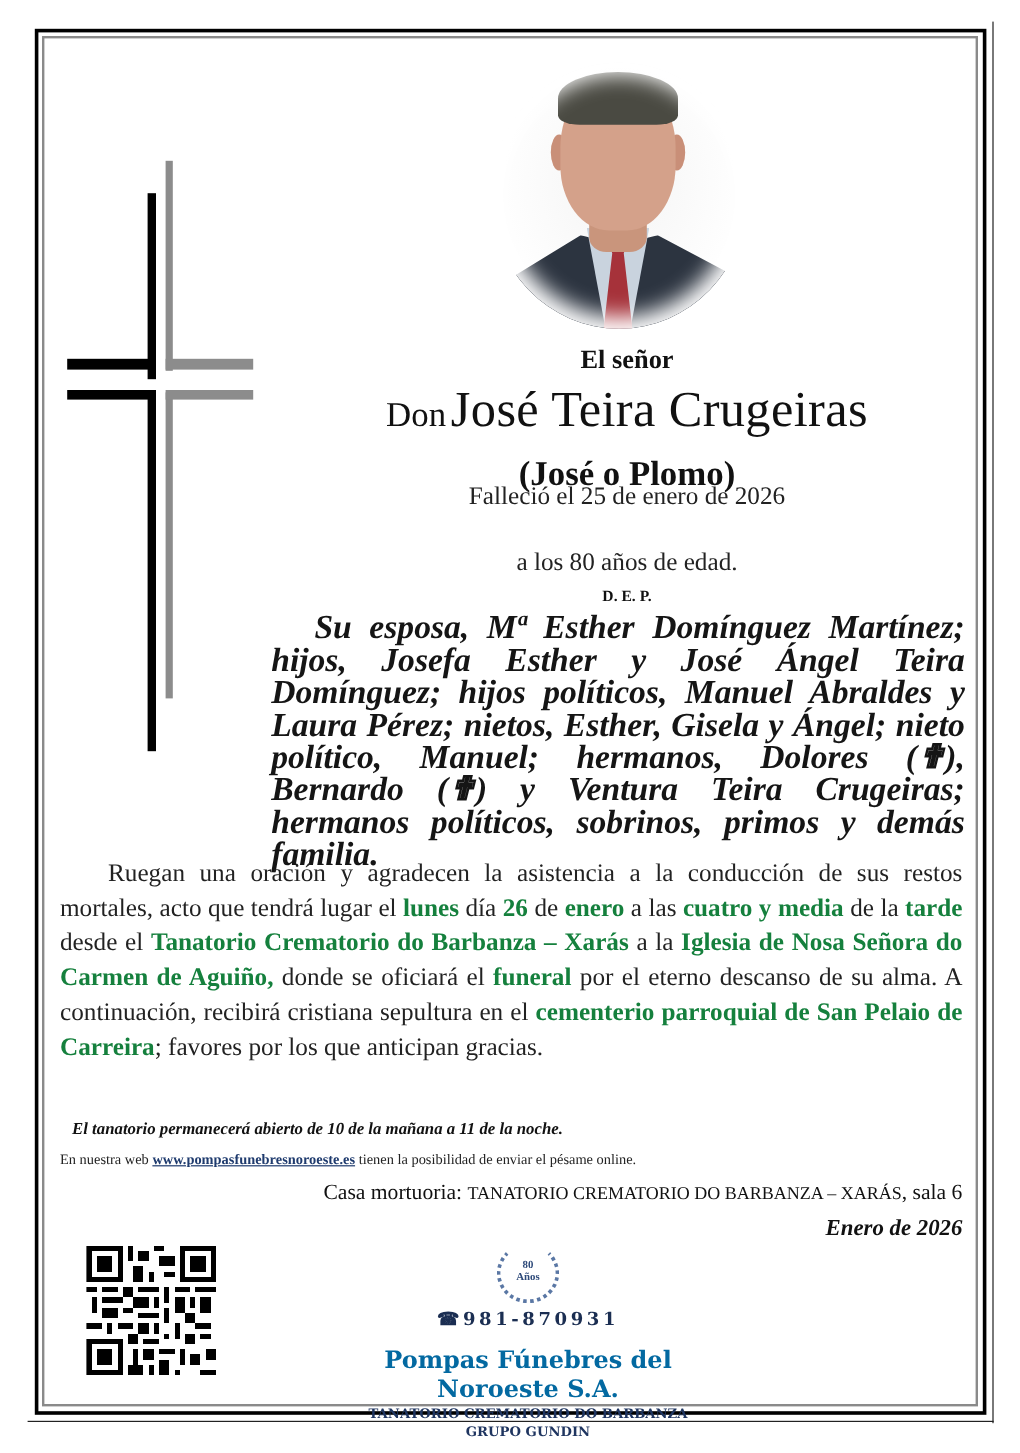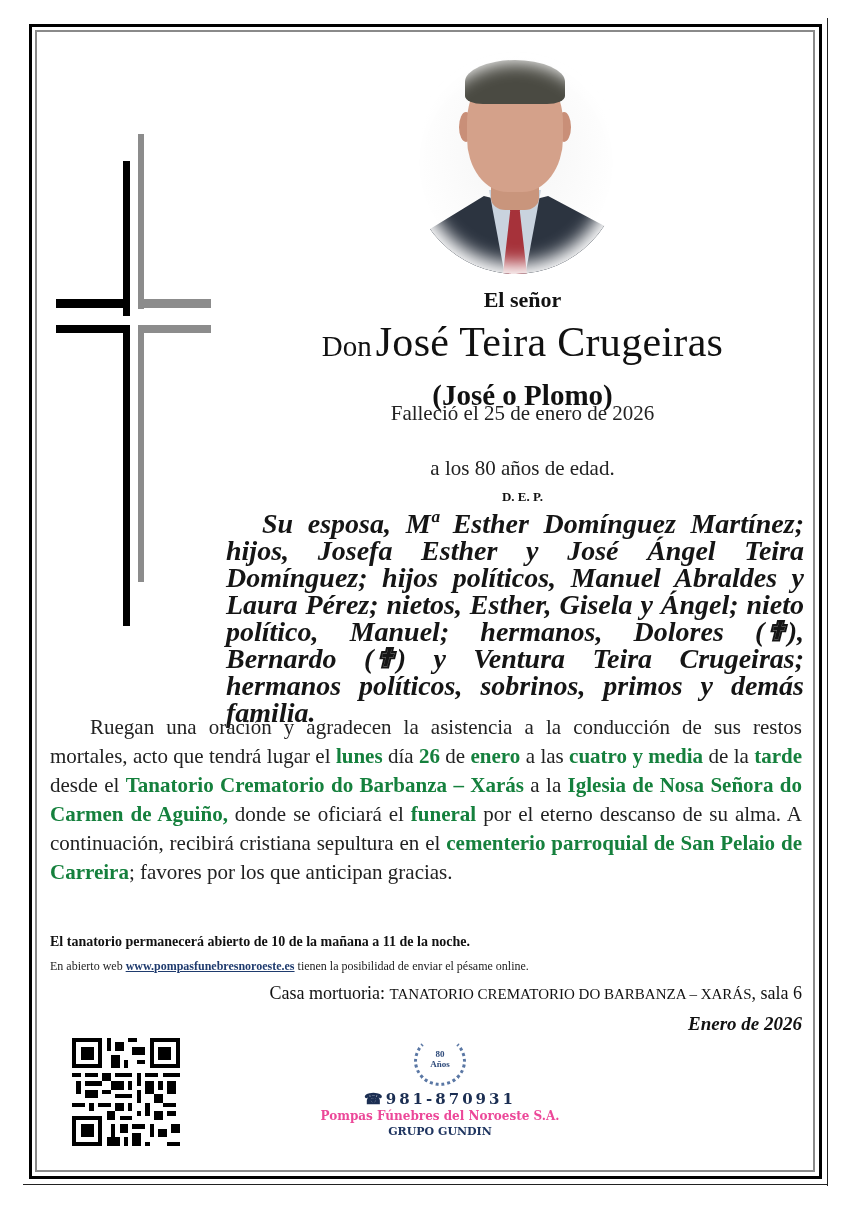--- a/index.html
+++ b/index.html
@@ -57,34 +57,34 @@
   .dep { top: 489px; font-size: 13px; font-weight: bold; }
 
   .family { position: absolute; left: 226px; top: 510px; width: 578px;
             font-size: 28px; line-height: 27px; font-style: italic; font-weight: bold;
             text-align: justify; text-indent: 36px; color: #151515; }
 
   .ruegan { position: absolute; left: 50px; top: 713px; width: 752px;
             font-size: 21px; line-height: 29px; text-align: justify; text-indent: 40px; color: #222; }
   .ruegan b { color: #15803d; }
 
-  .hours { position: absolute; left: 50px; top: 934px; font-size: 14px; font-weight: bold; }
+  .hours { position: absolute; left: 60px; top: 934px; font-size: 14px; font-weight: bold; font-style: italic; }
   .web { position: absolute; left: 50px; top: 959px; font-size: 12px; color: #222; }
   .web a { color: #1f3b6e; text-decoration: underline; font-weight: bold; }
   .casa { position: absolute; right: 48px; top: 983px; font-size: 18px; font-weight: normal; }
   .fecha { position: absolute; right: 48px; top: 1013px; font-size: 19px; font-weight: bold; font-style: italic; }
 
   .qr { position: absolute; left: 72px; top: 1038px; width: 108px; height: 108px; }
 
   .footer { position: absolute; left: 280px; top: 1036px; width: 320px; text-align: center; }
   .badge { width: 52px; height: 50px; margin: 0 auto; position: relative; }
   .badge .wreath { position: absolute; inset: 0; border: 3px dotted #5a77a4; border-top-color: transparent; border-radius: 50%; }
   .badge .txt { position: absolute; top: 13px; left: 0; right: 0; font-size: 9px; line-height: 10px; font-weight: bold; color: #2e4a7a; }
   .phone { margin-top: 4px; font-size: 15px; font-weight: bold; letter-spacing: 3px; color: #1b2e52; font-family: "DejaVu Serif", serif; }
-  .company { font-size: 12px; font-weight: bold; color: #ec4899; font-family: "DejaVu Serif", serif; margin-top: 1px; }
+  .company { font-size: 20px; font-weight: bold; color: #0369a1; font-family: "DejaVu Serif", serif; margin-top: 13px; }
   .tanatorio { font-size: 11px; font-weight: bold; color: #1f3560; font-family: "DejaVu Serif", serif; margin-top: 3px; }
   .grupo { font-size: 11px; font-weight: bold; color: #1f3560; font-family: "DejaVu Serif", serif; margin-top: 2px; }
 </style>
 </head>
 <body>
 
 <div class="edge-right"></div>
 <div class="edge-bottom"></div>
 <div class="frame-outer"></div>
 <div class="frame-inner"></div>
@@ -120,21 +120,21 @@
 <div class="center nickname">(José o Plomo)</div>
 <div class="center fallecio">Falleció el 25 de enero de 2026</div>
 <div class="center edad">a los 80 años de edad.</div>
 <div class="center dep">D. E. P.</div>
 
 <div class="family">Su esposa, Mª Esther Domínguez Martínez; hijos, Josefa Esther y José Ángel Teira Domínguez; hijos políticos, Manuel Abraldes y Laura Pérez; nietos, Esther, Gisela y Ángel; nieto político, Manuel; hermanos, Dolores (✟), Bernardo (✟) y Ventura Teira Crugeiras; hermanos políticos, sobrinos, primos y demás familia.</div>
 
 <div class="ruegan"><span>Ruegan una oración y agradecen la asistencia a la conducción de sus restos mortales, acto que tendrá lugar el </span><b>lunes</b><span> día </span><b>26</b><span> de </span><b>enero</b><span> a las </span><b>cuatro y media</b><span> de la </span><b>tarde</b><span> desde el </span><b>Tanatorio Crematorio do Barbanza – Xarás</b><span> a la </span><b>Iglesia de Nosa Señora do Carmen de Aguiño,</b><span> donde se oficiará el </span><b>funeral</b><span> por el eterno descanso de su alma. A continuación, recibirá cristiana sepultura en el </span><b>cementerio parroquial de San Pelaio de Carreira</b><span>; favores por los que anticipan gracias.</span></div>
 
 <div class="hours">El tanatorio permanecerá abierto de 10 de la mañana a 11 de la noche.</div>
-<div class="web"><span>En abierto web </span><a>www.pompasfunebresnoroeste.es</a><span> tienen la posibilidad de enviar el pésame online.</span></div>
+<div class="web"><span>En nuestra web </span><a>www.pompasfunebresnoroeste.es</a><span> tienen la posibilidad de enviar el pésame online.</span></div>
 <div class="casa"><span>Casa mortuoria: </span><span style="font-size:15px">TANATORIO CREMATORIO DO BARBANZA – XARÁS</span><span>, sala 6</span></div>
 <div class="fecha">Enero de 2026</div>
 
 <svg class="qr" viewBox="0 0 25 25" shape-rendering="crispEdges">
   <rect width="25" height="25" fill="#fff"></rect>
   <g fill="#000">
     <rect x="0" y="0" width="7" height="7"></rect>
       <rect x="1" y="1" width="5" height="5" fill="#fff"></rect>
       <rect x="2" y="2" width="3" height="3"></rect>
     <rect x="18" y="0" width="7" height="7"></rect>
@@ -198,14 +198,15 @@
 <div class="footer">
   <div class="badge">
     <div class="wreath"></div>
     <div class="txt">
       <div>80</div>
       <div>Años</div>
     </div>
   </div>
   <div class="phone"><span>☎</span><span>981-870931</span></div>
   <div class="company">Pompas Fúnebres del Noroeste S.A.</div>
+  <div class="tanatorio">TANATORIO CREMATORIO DO BARBANZA</div>
   <div class="grupo">GRUPO GUNDIN</div>
 </div>
 
 </body></html>

